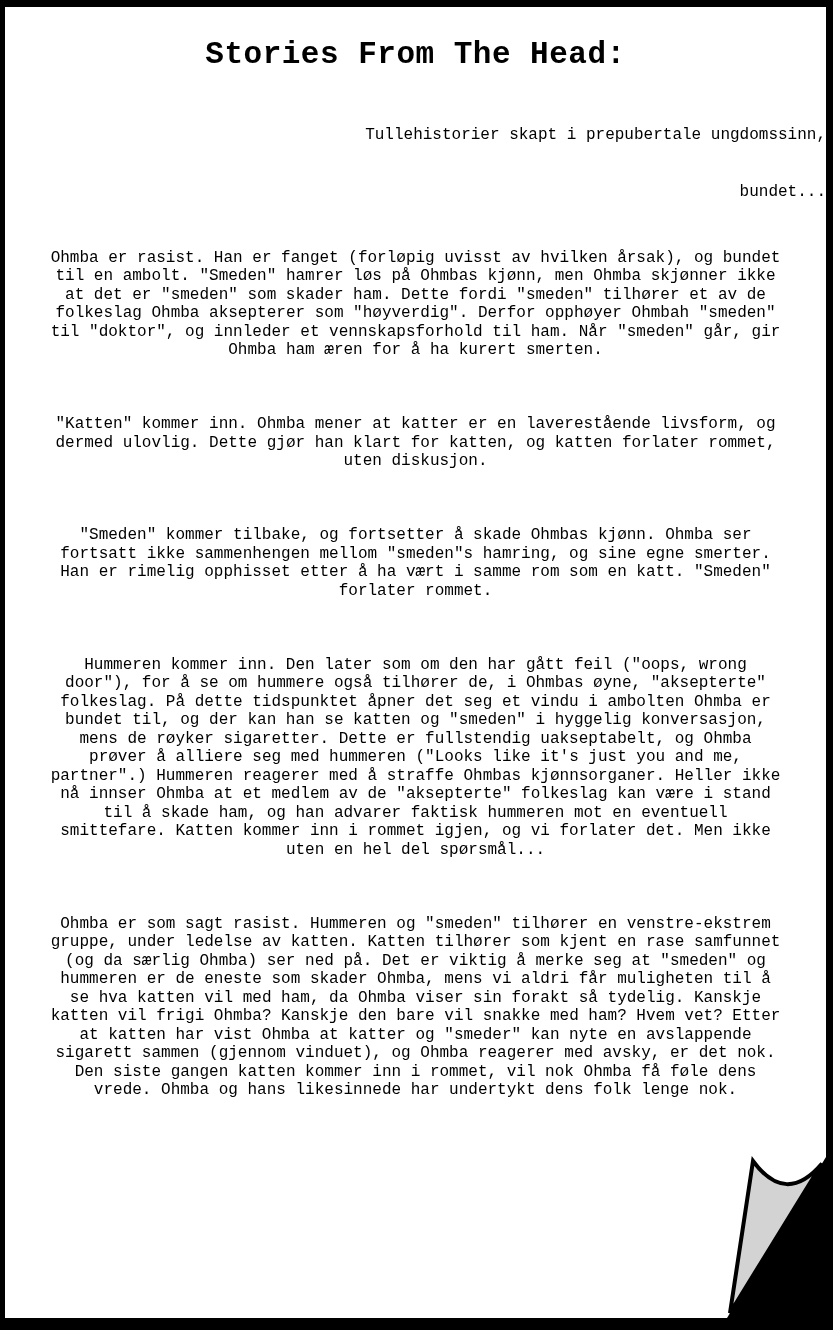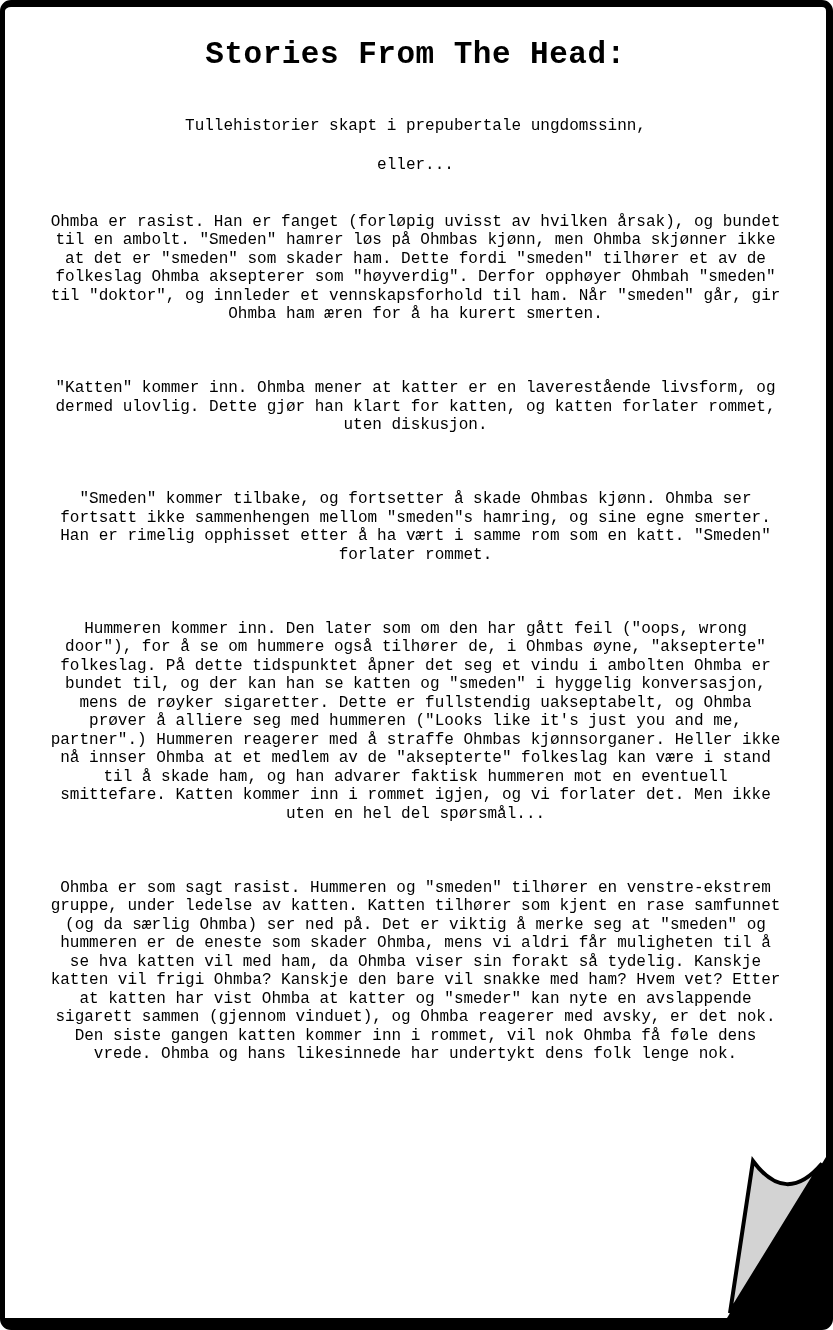--- a/index.html
+++ b/index.html
@@ -13,37 +13,36 @@
     position: relative;
     width: 833px;
     height: 1330px;
     background: var(--paper);
     border-style: solid;
     border-color: var(--ink);
     border-width: 7px 7px 12px 5px;
     overflow: hidden;
     font-family: "Liberation Mono", "DejaVu Sans Mono", monospace;
     color: var(--ink);
-    border-radius: 11px;
   }
   .content {
     padding-top: 12px;
     text-align: center;
     font-size: 16px;
     line-height: 18.5px;
     white-space: pre-line;
   }
   .title {
     font-size: 31px;
     line-height: 34px;
     font-weight: bold;
     letter-spacing: 0.5px;
     margin-bottom: 26px;
   }
-  .sub   { margin: 1px 0; }
+  .sub   { margin: 10px 0; text-align: right; }
   .bold  { font-weight: bold; }
   .para  { margin: 18.5px 0; }
   .curl {
     position: absolute;
     right: 0;
     bottom: 0;
     width: 110px;
     height: 170px;
     display: block;
     cursor: pointer;
@@ -56,21 +55,21 @@
     stroke-linejoin: miter;
   }
 </style>
 </head>
 <body>
 
 <div class="page">
   <div class="content">
     <h1 class="title">Stories From The Head:</h1>
     <p class="sub">Tullehistorier skapt i prepubertale ungdomssinn,</p>
-    <p class="sub">eller...</p>
+    <p class="sub">bundet...</p>
     <p class="para">Ohmba er rasist. Han er fanget (forløpig uvisst av hvilken årsak), og bundet
 til en ambolt. "Smeden" hamrer løs på Ohmbas kjønn, men Ohmba skjønner ikke
 at det er "smeden" som skader ham. Dette fordi "smeden" tilhører et av de
 folkeslag Ohmba aksepterer som "høyverdig". Derfor opphøyer Ohmbah "smeden"
 til "doktor", og innleder et vennskapsforhold til ham. Når "smeden" går, gir
 Ohmba ham æren for å ha kurert smerten.</p>
     <p class="para">"Katten" kommer inn. Ohmba mener at katter er en laverestående livsform, og
 dermed ulovlig. Dette gjør han klart for katten, og katten forlater rommet,
 uten diskusjon.</p>
     <p class="para">"Smeden" kommer tilbake, og fortsetter å skade Ohmbas kjønn. Ohmba ser

